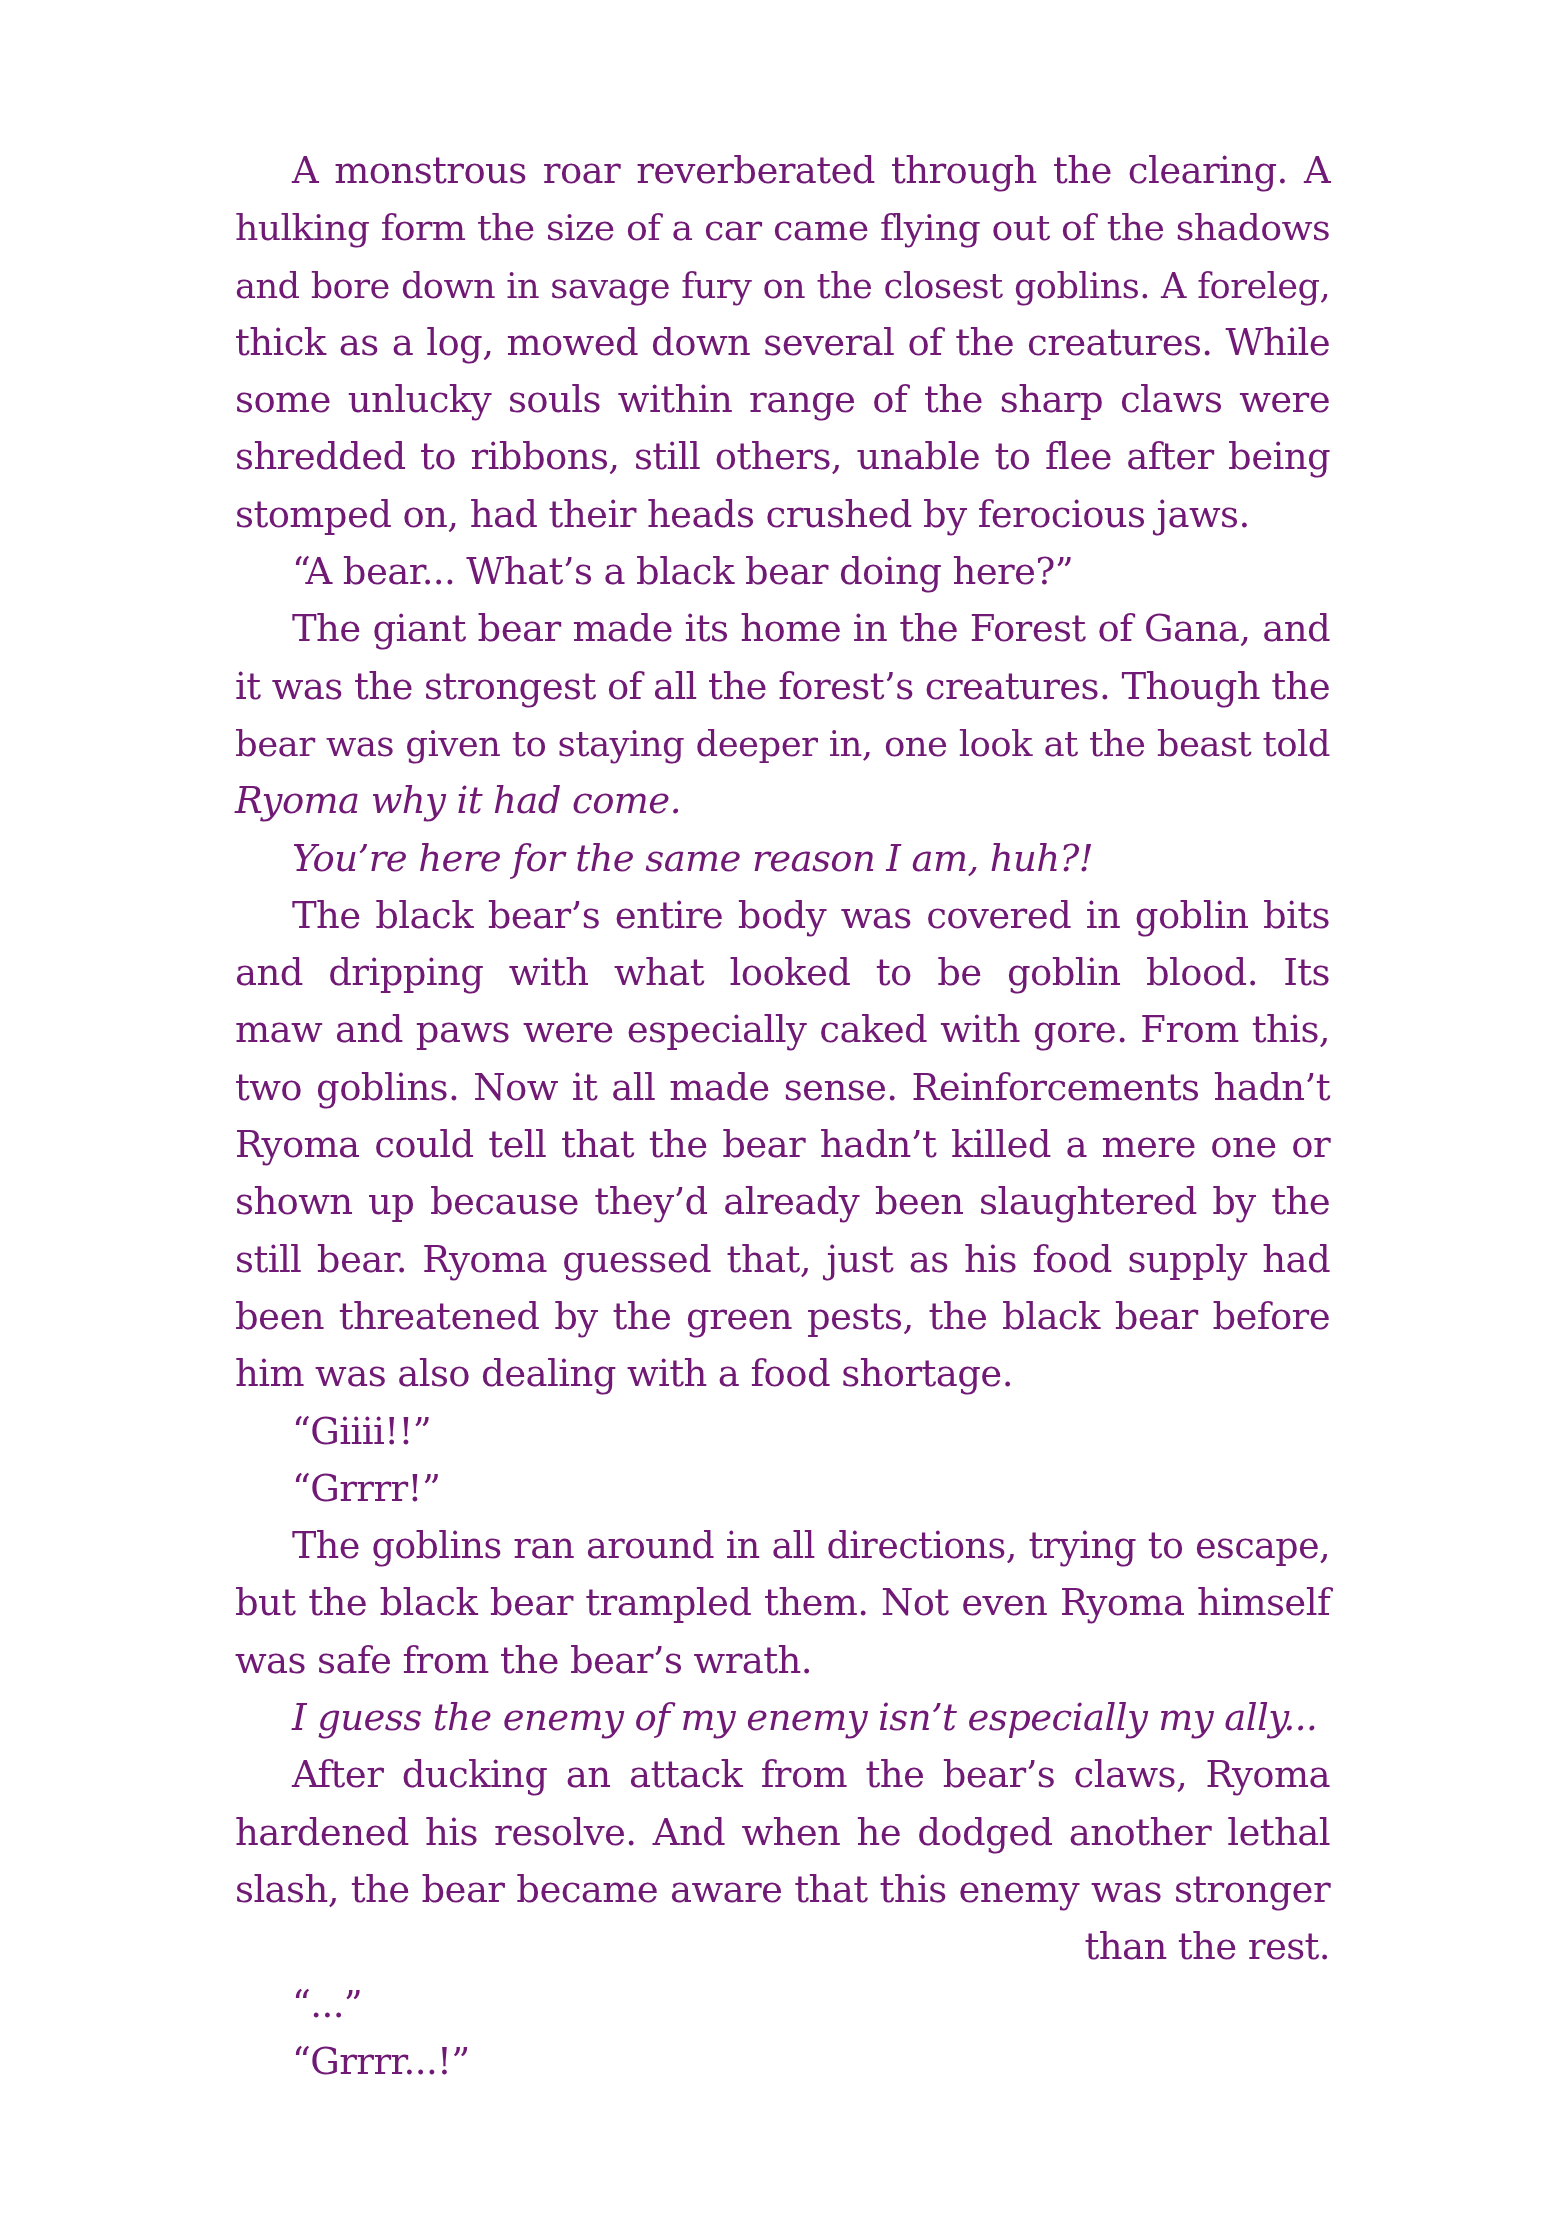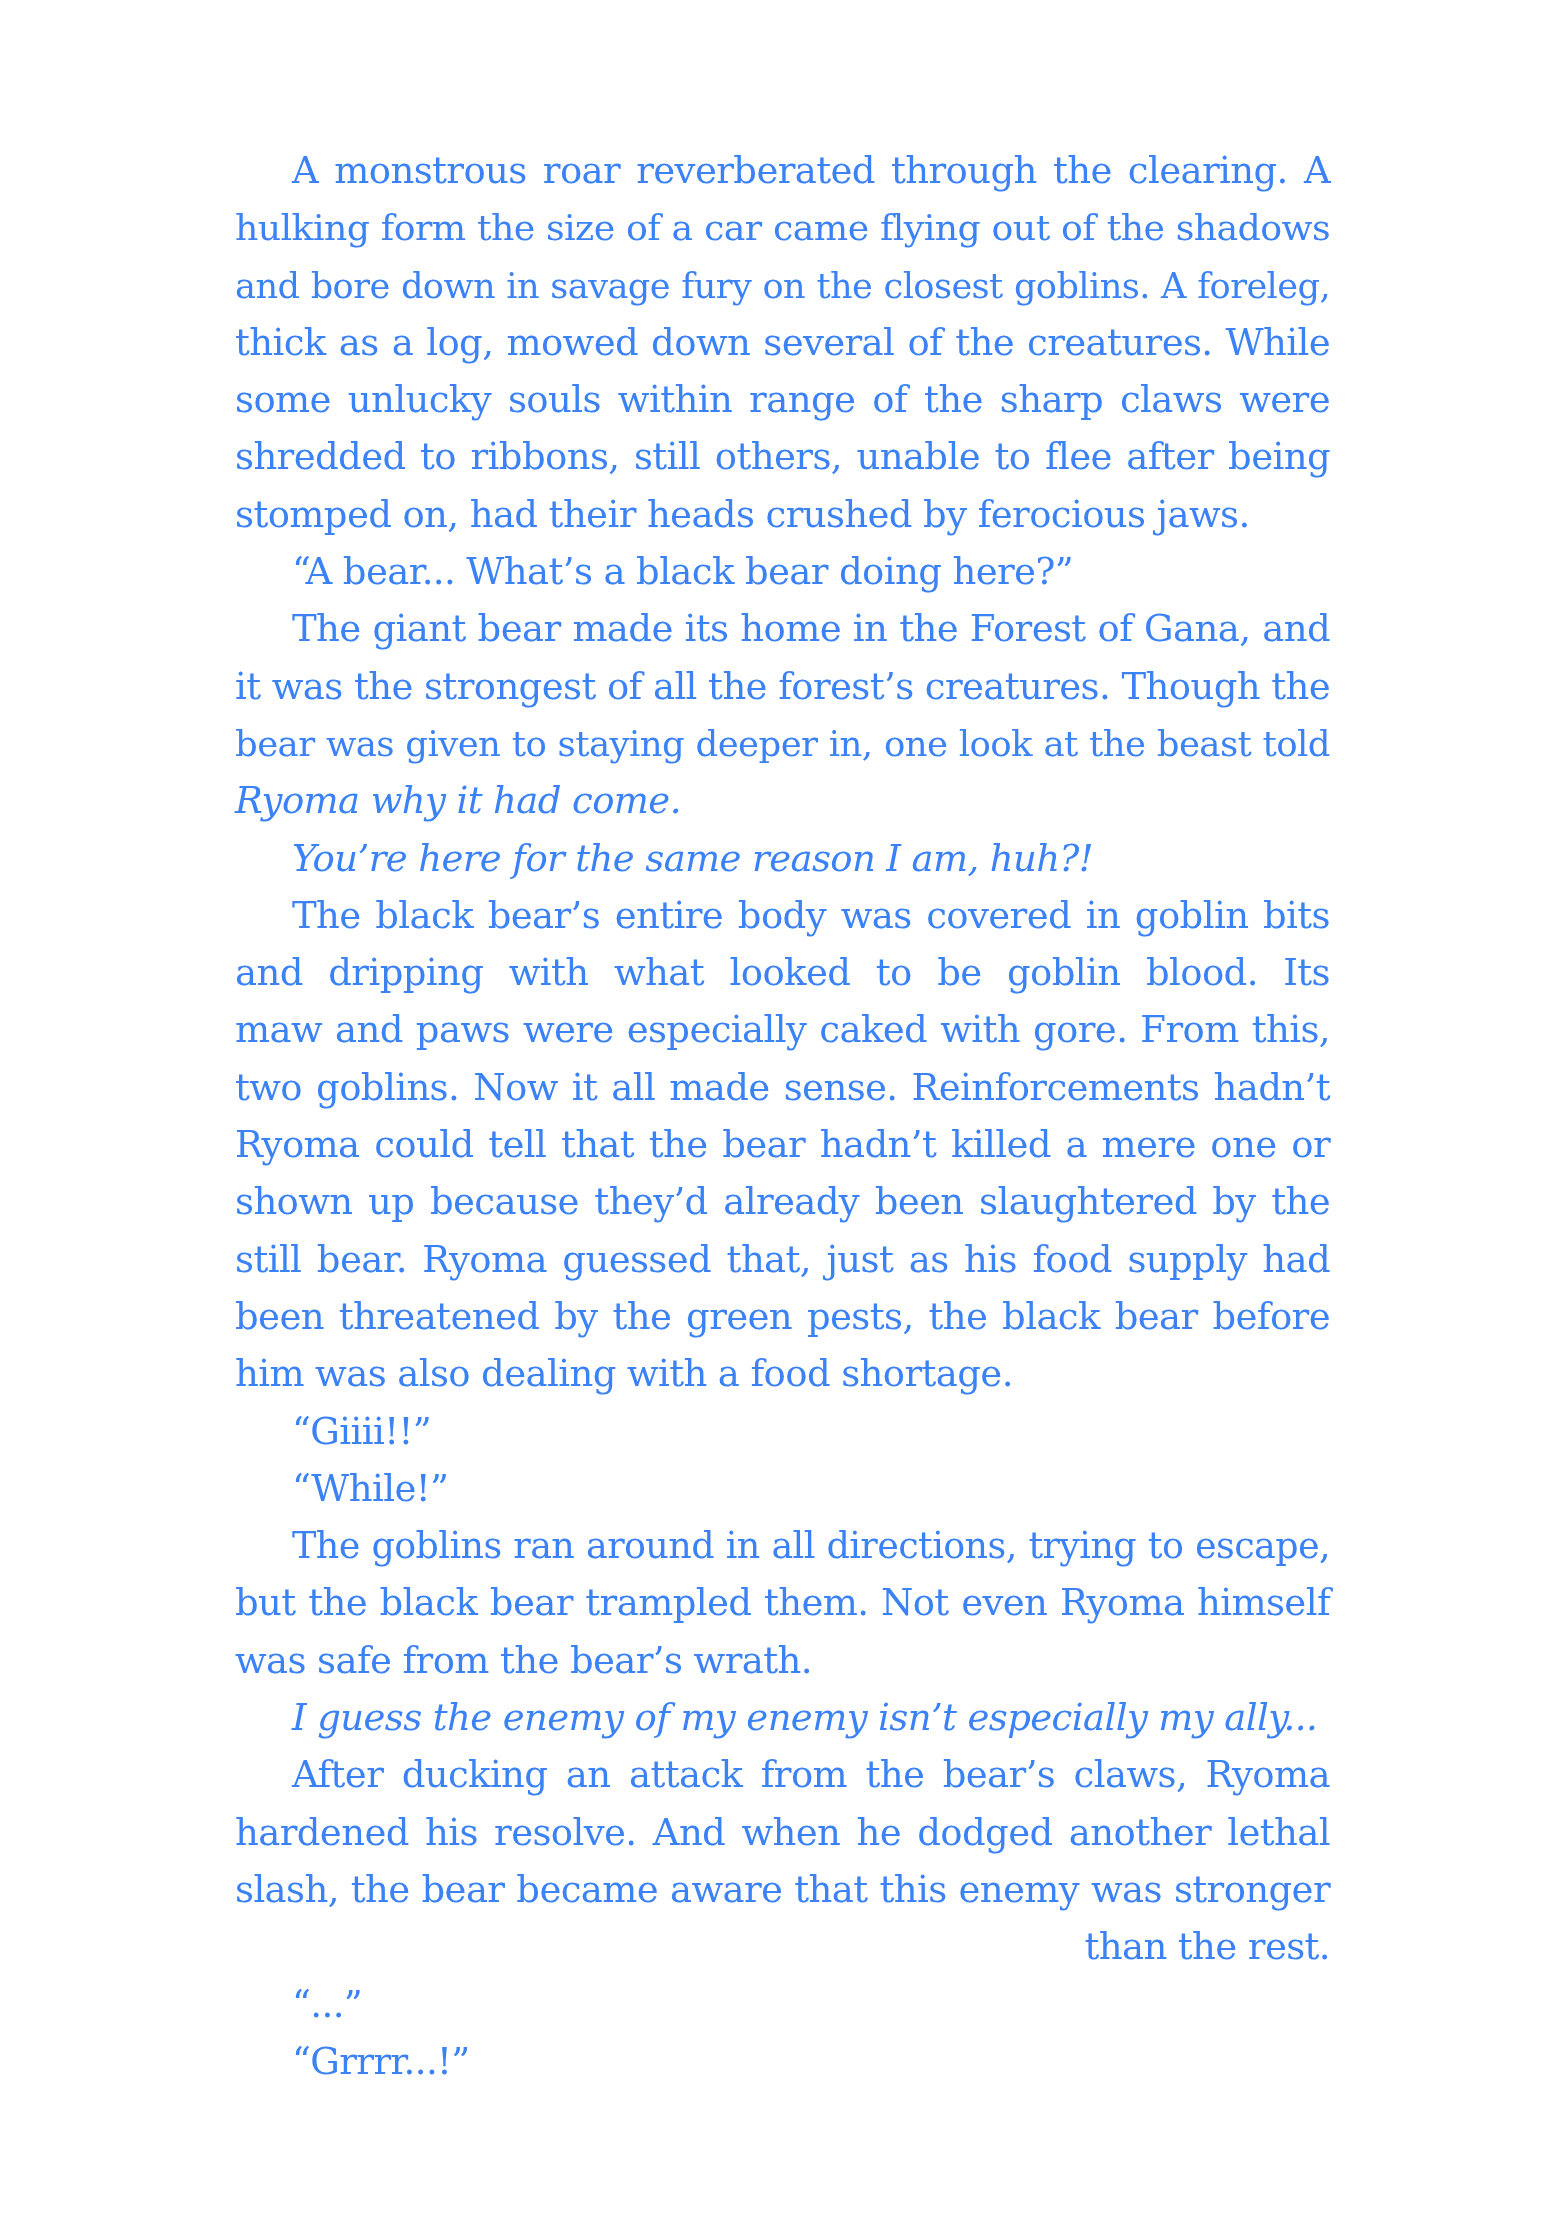--- a/index.html
+++ b/index.html
@@ -10,21 +10,21 @@
   }
   .text-block {
     position: absolute; left: 235px; top: 142px; width: 1095px;
   }
   .line {
     display: block;
     height: 57.3px;
     line-height: 57.3px;
     font-family: "DejaVu Serif", "Liberation Serif", serif;
     font-size: 37px;
-    color: #3b82f6;
+    color: #701a75;
     white-space: nowrap;
     letter-spacing: -0.6px;
     word-spacing: 0;
   }
   .line.just {
     text-align: justify;
     text-align-last: justify;
   }
   .line.indent { padding-left: 57px; }
   .line.italic { font-style: italic; }
@@ -71,21 +71,21 @@
       <span class="line just" style="display: block;">still bear. Ryoma guessed that, just as his food supply had</span>
       <span class="line just" style="display: block;">been threatened by the green pests, the black bear before</span>
       <span class="line" style="display: block;">him was also dealing with a food shortage.</span>
     </div>
 
     <div class="para">
       <span class="line indent" style="display: block;">“Giiii!!”</span>
     </div>
 
     <div class="para">
-      <span class="line indent" style="display: block;">“While!”</span>
+      <span class="line indent" style="display: block;">“Grrrr!”</span>
     </div>
 
     <div class="para">
       <span class="line just indent" style="display: block; font-size: 36.5334px;">The goblins ran around in all directions, trying to escape,</span>
       <span class="line just" style="display: block;">but the black bear trampled them. Not even Ryoma himself</span>
       <span class="line" style="display: block;">was safe from the bear’s wrath.</span>
     </div>
 
     <div class="para">
       <span class="line indent italic" style="display: block;">I guess the enemy of my enemy isn’t especially my ally...</span>

